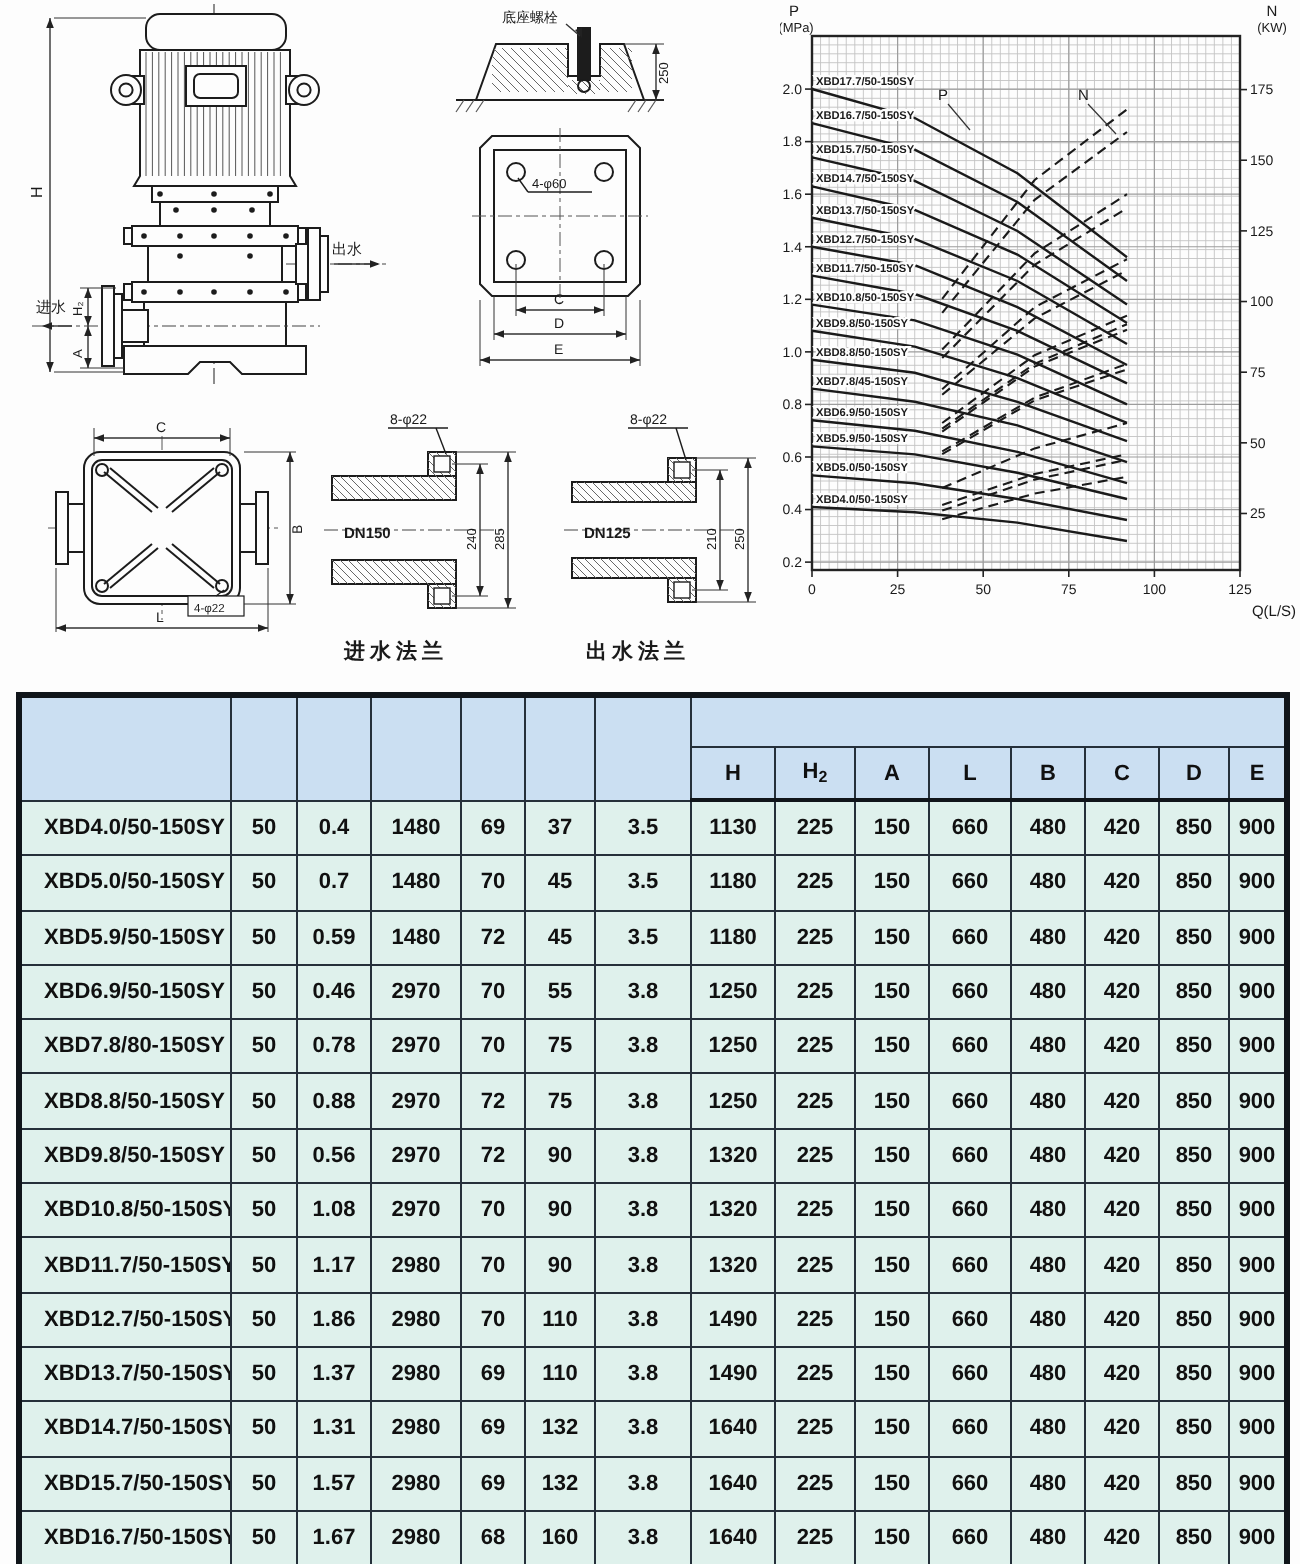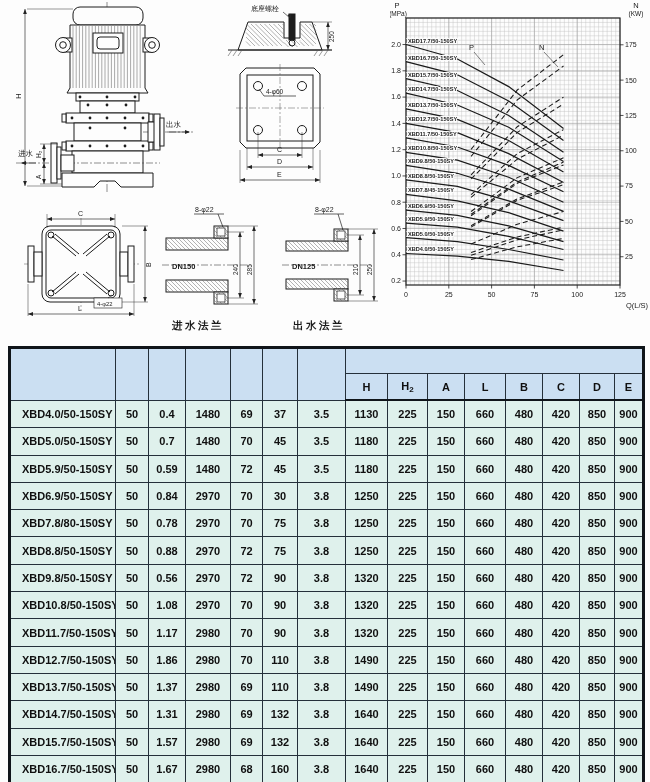--- a/index.html
+++ b/index.html
@@ -756,24 +756,24 @@
           <td>150</td>
           <td>660</td>
           <td>480</td>
           <td>420</td>
           <td>850</td>
           <td>900</td>
         </tr>
         <tr>
           <td class="model">XBD6.9/50-150SY</td>
           <td>50</td>
-          <td>0.84</td>
+          <td>0.46</td>
           <td>2970</td>
           <td>70</td>
-          <td>30</td>
+          <td>55</td>
           <td>3.8</td>
           <td>1250</td>
           <td>225</td>
           <td>150</td>
           <td>660</td>
           <td>480</td>
           <td>420</td>
           <td>850</td>
           <td>900</td>
         </tr>

